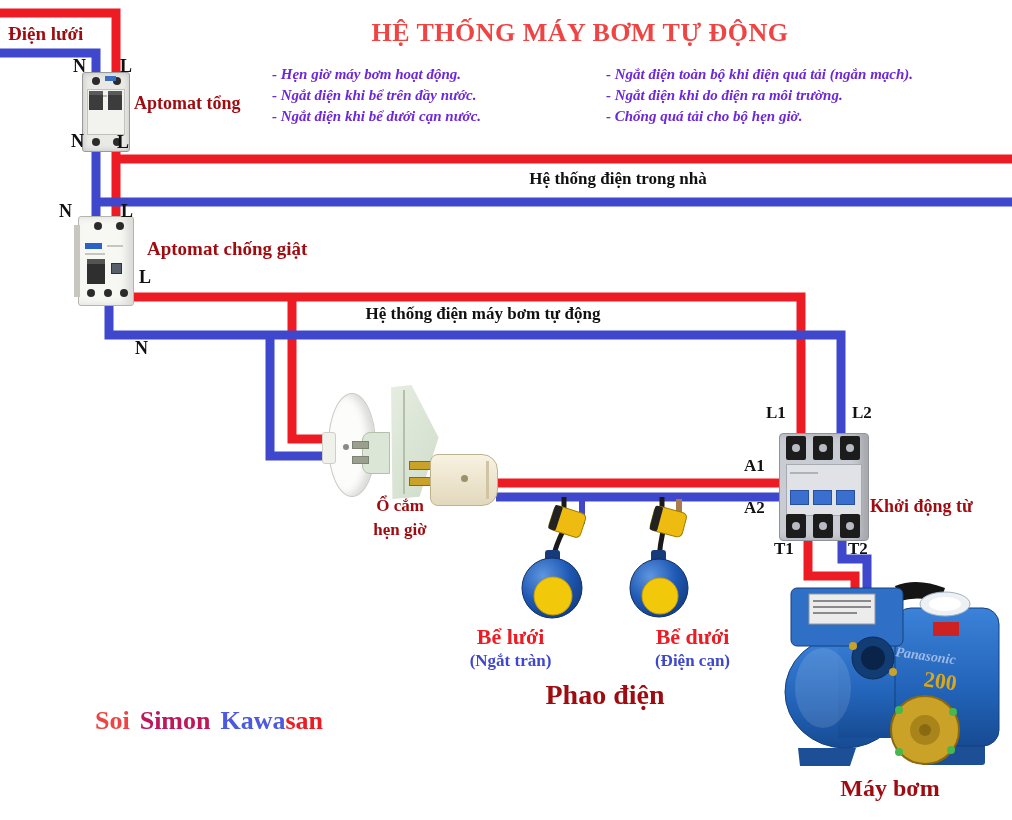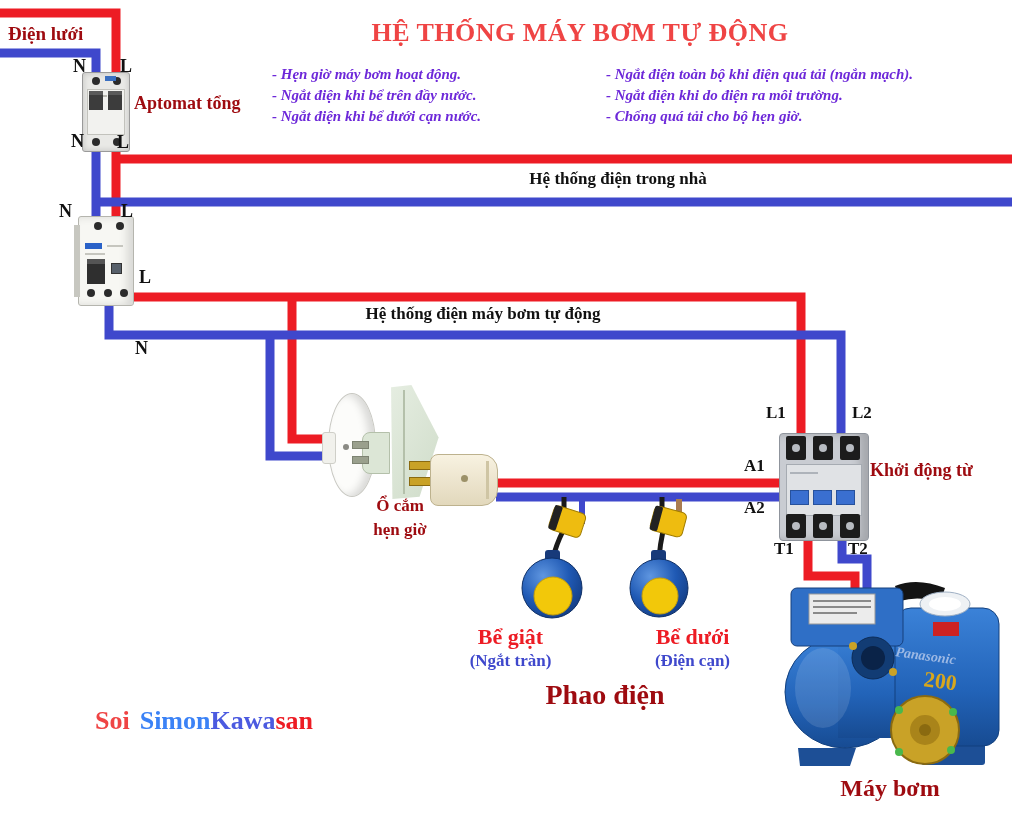--- a/index.html
+++ b/index.html
@@ -245,41 +245,42 @@
   <div class="lbl black" style="left:73px;top:56px;font-size:18px;">N</div>
   <div class="lbl black" style="left:120px;top:56px;font-size:18px;">L</div>
   <div class="lbl darkred" style="left:134px;top:93px;font-size:18px;">Aptomat tổng</div>
   <div class="lbl black" style="left:71px;top:131px;font-size:18px;">N</div>
   <div class="lbl black" style="left:117px;top:132px;font-size:18px;">L</div>
 
   <div class="lbl black ctr" style="left:418px;top:169px;width:400px;font-size:17px;">Hệ thống điện trong nhà</div>
 
   <div class="lbl black" style="left:59px;top:201px;font-size:18px;">N</div>
   <div class="lbl black" style="left:121px;top:201px;font-size:18px;">L</div>
+  <div class="lbl darkred" style="left:147px;top:238px;font-size:19px;">Aptomat chống giật</div>
   <div class="lbl black" style="left:139px;top:267px;font-size:18px;">L</div>
 
   <div class="lbl black ctr" style="left:283px;top:304px;width:400px;font-size:17px;">Hệ thống điện máy bơm tự động</div>
   <div class="lbl black" style="left:135px;top:338px;font-size:18px;">N</div>
 
   <div class="lbl darkred ctr" style="left:355px;top:496px;width:90px;font-size:17px;">Ổ cắm</div>
   <div class="lbl darkred ctr" style="left:355px;top:520px;width:90px;font-size:17px;">hẹn giờ</div>
 
   <div class="lbl black" style="left:766px;top:403px;font-size:17px;">L1</div>
   <div class="lbl black" style="left:852px;top:403px;font-size:17px;">L2</div>
   <div class="lbl black" style="left:744px;top:456px;font-size:17px;">A1</div>
   <div class="lbl black" style="left:744px;top:498px;font-size:17px;">A2</div>
   <div class="lbl black" style="left:774px;top:539px;font-size:17px;">T1</div>
   <div class="lbl black" style="left:848px;top:539px;font-size:17px;">T2</div>
-  <div class="lbl darkred" style="left:870px;top:460px;font-size:18px;">Khởi động từ</div>
-
-  <div class="lbl red ctr" style="left:448px;top:624px;width:125px;font-size:22px;">Bể giật</div>
+  <div class="lbl darkred" style="left:870px;top:496px;font-size:18px;">Khởi động từ</div>
+
+  <div class="lbl red ctr" style="left:448px;top:624px;width:125px;font-size:22px;">Bể lưới</div>
   <div class="lbl blue ctr" style="left:443px;top:651px;width:135px;font-size:17px;">(Ngắt tràn)</div>
   <div class="lbl red ctr" style="left:630px;top:624px;width:125px;font-size:22px;text-align:center;">Bể dưới</div>
   <div class="lbl blue ctr" style="left:625px;top:651px;width:135px;font-size:17px;">(Điện cạn)</div>
   <div class="lbl darkred ctr" style="left:505px;top:679px;width:200px;font-size:28px;">Phao điện</div>
 
   <div class="lbl" style="left:95px;top:706px;font-size:26px;">
-    <span class="green" style="margin-right:10px;">Soi</span><span style="color:#3b82f6;">Simon</span><span style="color:#4b5ae0;">Kawa</span><span class="red">san</span>
+    <span class="green" style="margin-right:10px;">Soi</span><span style="color:#be185d;margin-right:10px;">Simon</span><span style="color:#4b5ae0;">Kawa</span><span class="red">san</span>
   </div>
 
   <div class="lbl darkred ctr" style="left:790px;top:775px;width:200px;font-size:24px;">Máy bơm</div>
 
 </div>
 
 </body></html>

